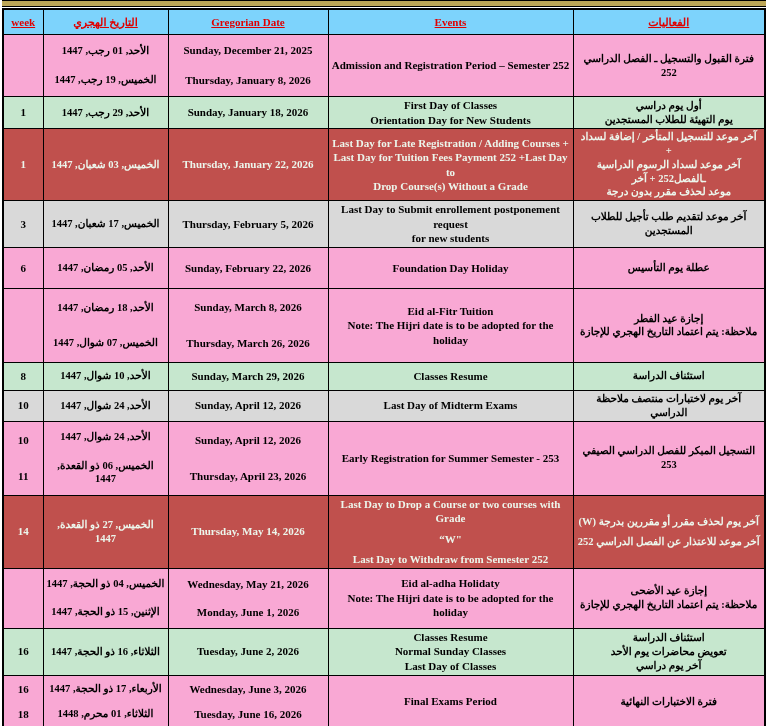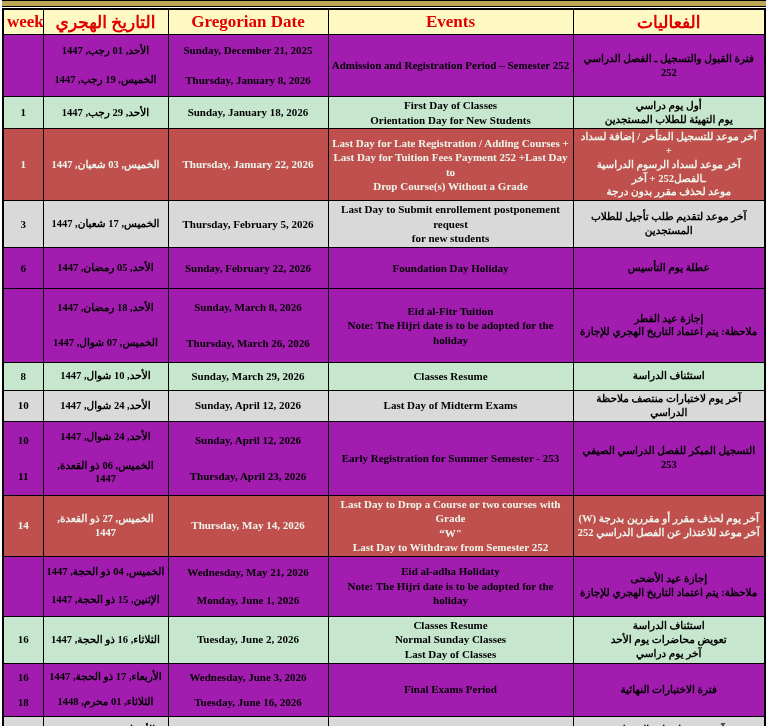--- a/index.html
+++ b/index.html
@@ -30,52 +30,53 @@
   col.c-ar{width:192px;}
   th,td{
     border:1px solid #000;
     padding:1px 3px;
     vertical-align:middle;
     text-align:center;
     font-weight:bold;
     overflow:hidden;
   }
   thead th{
-    background:#fef9c3;
+    background:#7dd3fc;
     color:#e00000;
-    font-size:17px;
+    font-size:11px;
     height:22px;
+    text-decoration:underline;
   }
   td{font-size:11px;color:#000;}
   td.hijri,td.ar{font-size:10.5px;}
   .cellwrap{
     display:flex;flex-direction:column;
     justify-content:space-around;
     align-items:center;
     width:100%;
   }
   td.events .cellwrap, td.ar .cellwrap{justify-content:center;}
   .line{line-height:1.32;width:100%;}
   
-  tr.white{background:#a21caf;}
+  tr.white{background:#f9a8d4;}
   tr.green{background:#c6e7ce;}
   tr.gray{background:#d9d9d9;}
   tr.red{background:#c0504d;}
   tr.red td{color:#ecf6ec;}
   
   tbody tr:nth-child(1) .cellwrap{min-height:59px;}
   tbody tr:nth-child(2) .cellwrap{min-height:24px;}
   tbody tr:nth-child(3) .cellwrap{min-height:40px;}
   tbody tr:nth-child(4) .cellwrap{min-height:38px;}
   tbody tr:nth-child(5) .cellwrap{min-height:38px;}
   tbody tr:nth-child(6) .cellwrap{min-height:71px;}
   tbody tr:nth-child(7) .cellwrap{min-height:25px;}
   tbody tr:nth-child(8) .cellwrap{min-height:25px;}
   tbody tr:nth-child(9) .cellwrap{min-height:71px;}
-  tbody tr:nth-child(10) .cellwrap{min-height:45px;}
+  tbody tr:nth-child(10) .cellwrap{min-height:45px;gap:6px;}
   tbody tr:nth-child(11) .cellwrap{min-height:57px;}
   tbody tr:nth-child(12) .cellwrap{min-height:44px;}
   tbody tr:nth-child(13) .cellwrap{min-height:50px;}
   tbody tr:nth-child(14) .cellwrap{min-height:25px;}
   tbody tr:nth-child(15) .cellwrap{min-height:17px;}
   tbody tr:nth-child(15) td.events{font-size:12.5px;}
   tbody tr:nth-child(15) td.greg{font-size:12px;}
 </style>
 </head>
 <body>

